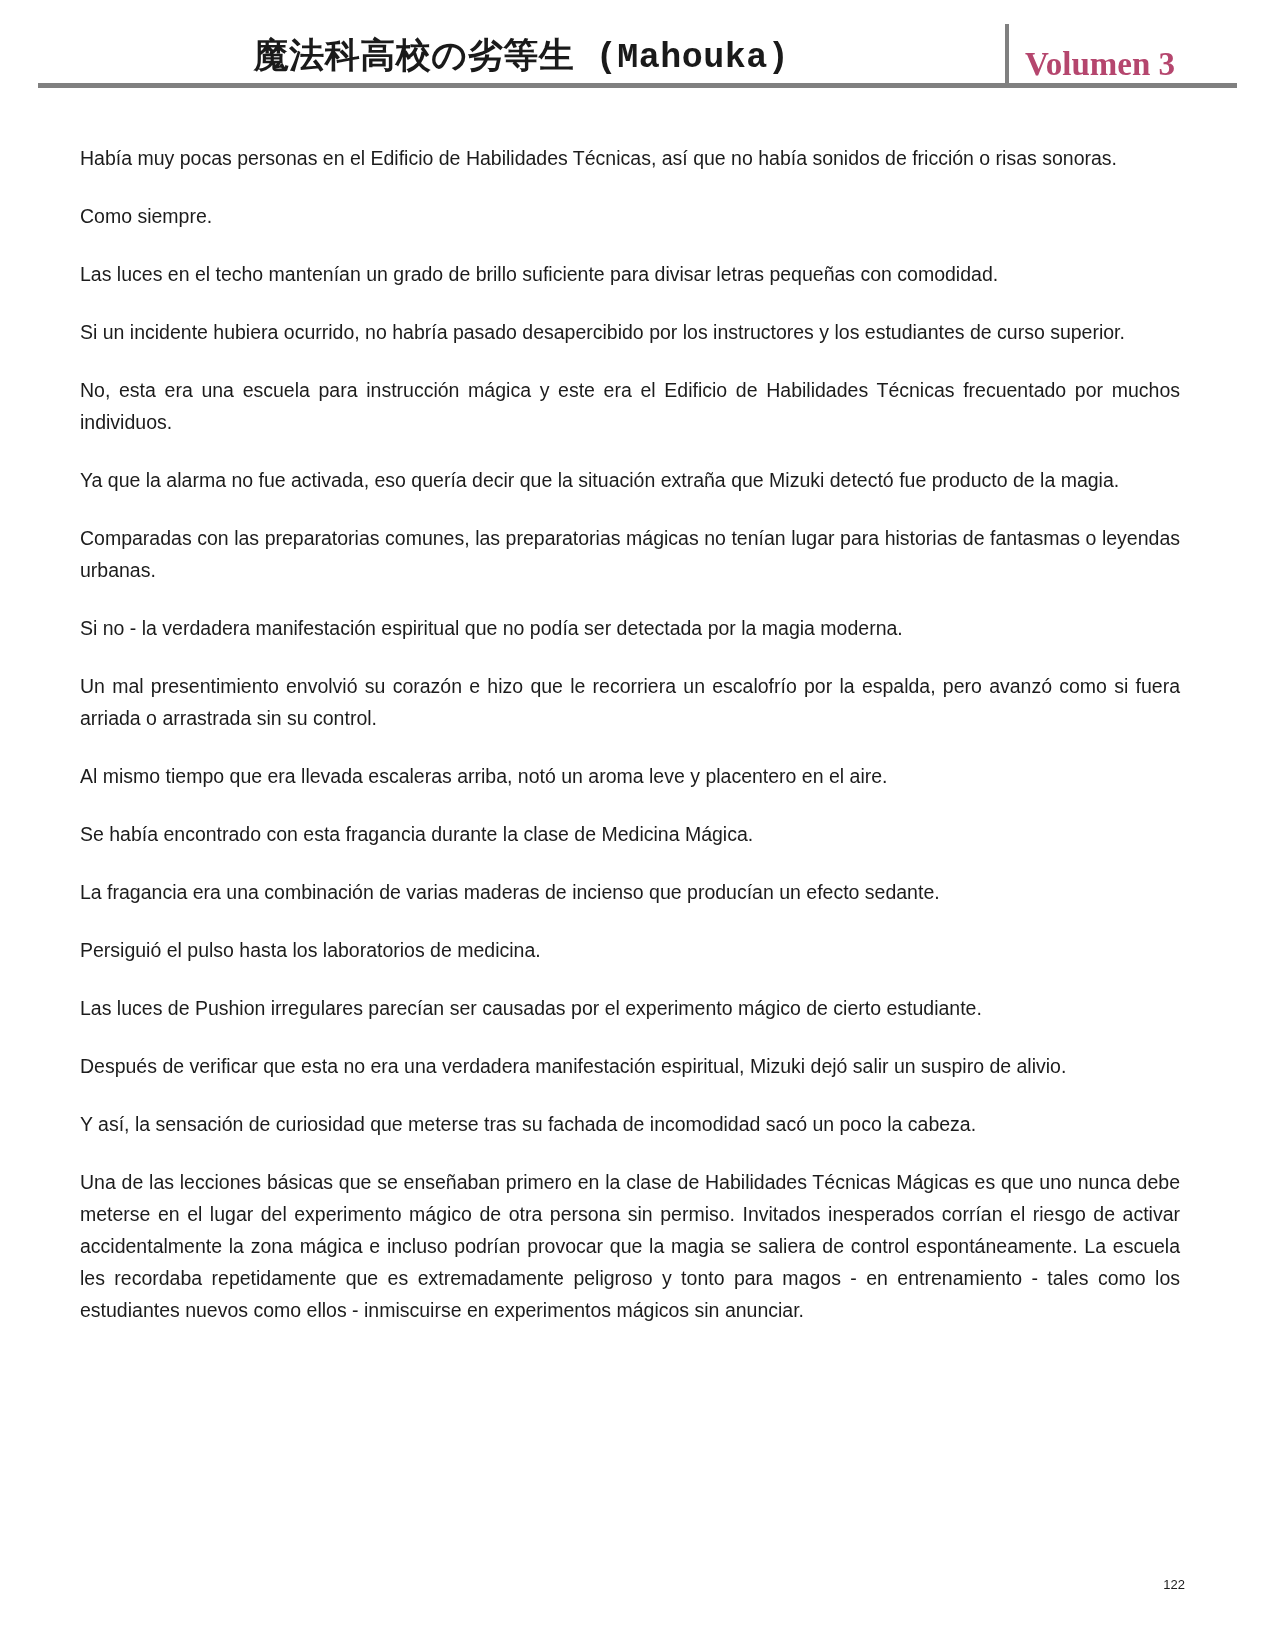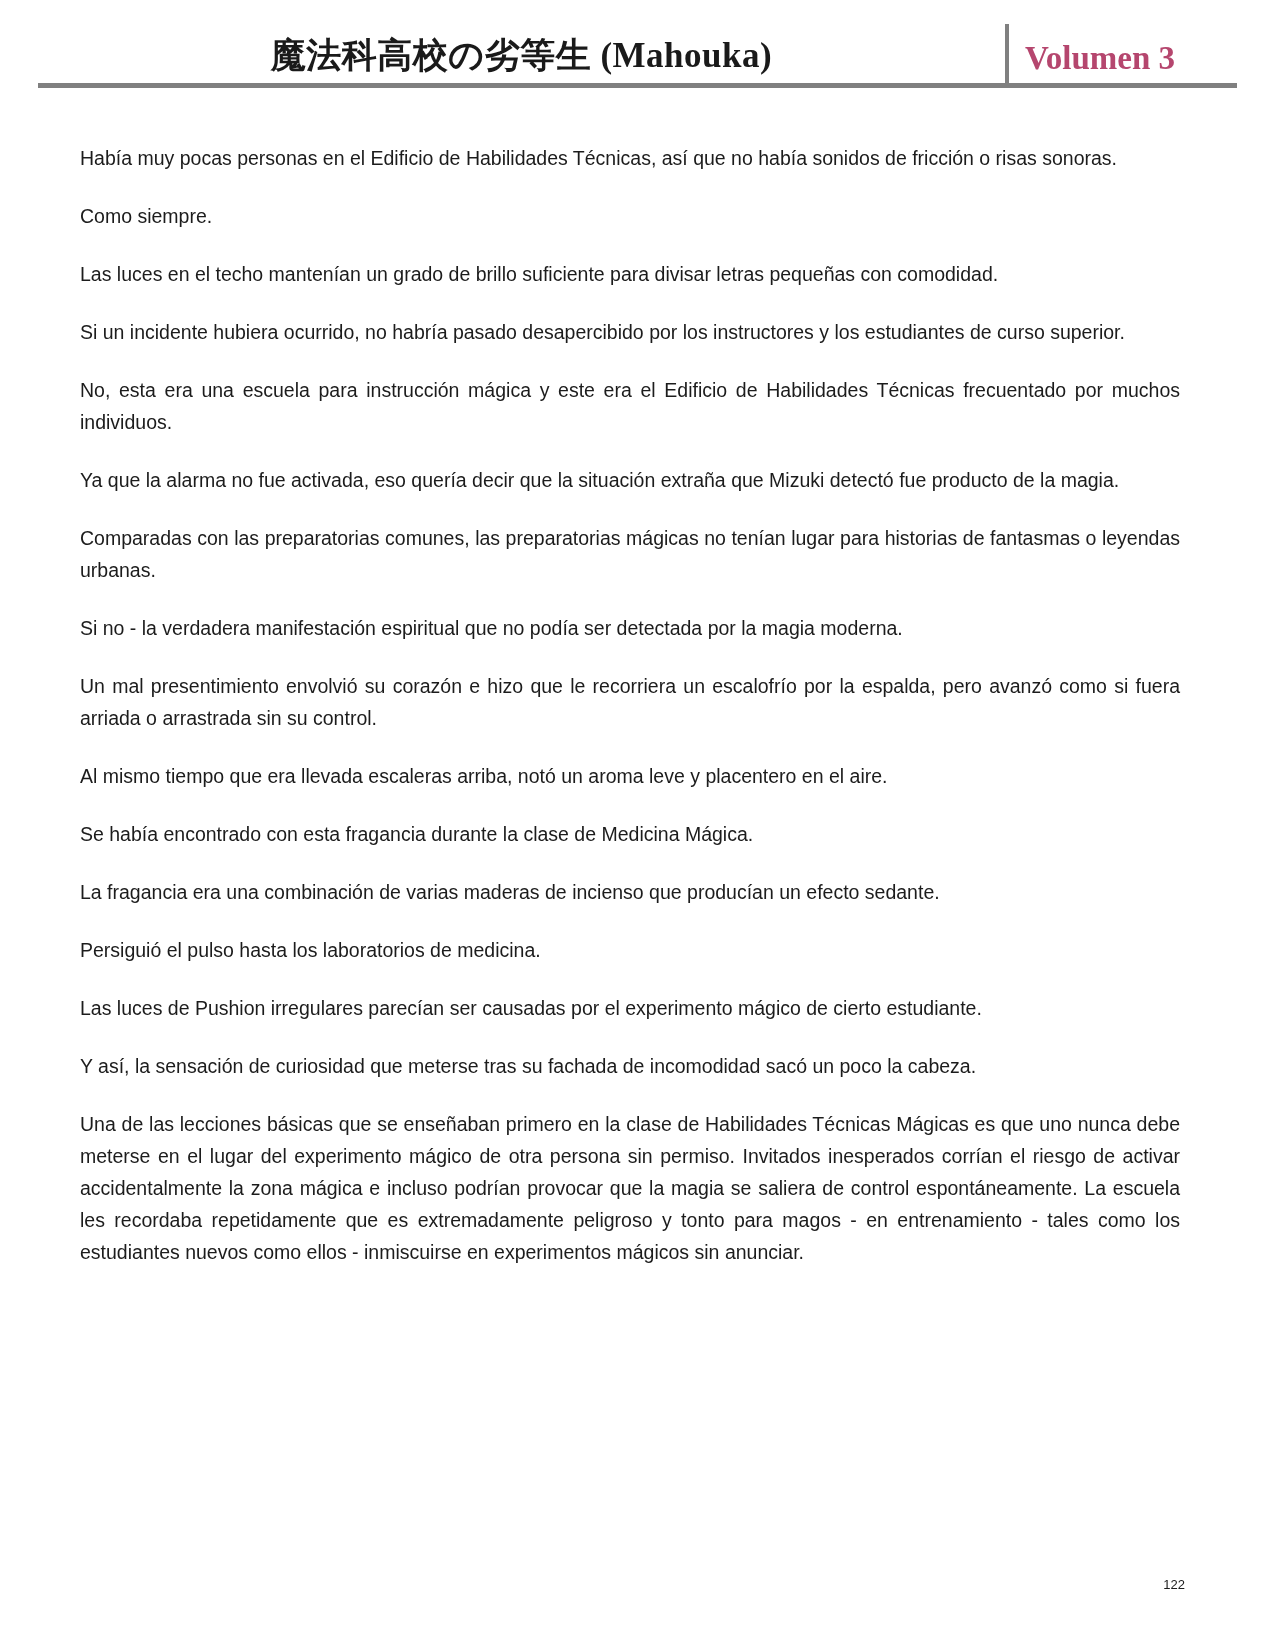--- a/index.html
+++ b/index.html
@@ -26,35 +26,34 @@
     border-bottom: 5px solid #808080;
   }
   .header-title-cell {
     flex: 1;
     display: flex;
     align-items: flex-end;
     justify-content: center;
     padding-bottom: 4px;
   }
   .jp-title {
-    font-family: Liberation Serif, serif;
+    font-family: Liberation Mono, monospace;
     font-weight: bold;
     font-size: 35px;
     color: #1a1a1a;
     letter-spacing: 0.5px;
     white-space: nowrap;
   }
   .header-volume-cell {
     width: 232px;
     border-left: 4px solid #808080;
     display: flex;
     align-items: flex-end;
     justify-content: flex-start;
     padding-left: 16px;
-    padding-bottom: 6px;
   }
   .volume {
     font-family: "Liberation Serif", serif;
     font-weight: bold;
     font-size: 33px;
     color: #b5466e;
     white-space: nowrap;
   }
   
   .content {
@@ -100,20 +99,21 @@
     <p>No, esta era una escuela para instrucción mágica y este era el Edificio de Habilidades Técnicas frecuentado por muchos individuos.</p>
     <p>Ya que la alarma no fue activada, eso quería decir que la situación extraña que Mizuki detectó fue producto de la magia.</p>
     <p>Comparadas con las preparatorias comunes, las preparatorias mágicas no tenían lugar para historias de fantasmas o leyendas urbanas.</p>
     <p>Si no - la verdadera manifestación espiritual que no podía ser detectada por la magia moderna.</p>
     <p>Un mal presentimiento envolvió su corazón e hizo que le recorriera un escalofrío por la espalda, pero avanzó como si fuera arriada o arrastrada sin su control.</p>
     <p>Al mismo tiempo que era llevada escaleras arriba, notó un aroma leve y placentero en el aire.</p>
     <p>Se había encontrado con esta fragancia durante la clase de Medicina Mágica.</p>
     <p>La fragancia era una combinación de varias maderas de incienso que producían un efecto sedante.</p>
     <p>Persiguió el pulso hasta los laboratorios de medicina.</p>
     <p>Las luces de Pushion irregulares parecían ser causadas por el experimento mágico de cierto estudiante.</p>
+    <p>Después de verificar que esta no era una verdadera manifestación espiritual, Mizuki dejó salir un suspiro de alivio.</p>
     <p>Y así, la sensación de curiosidad que meterse tras su fachada de incomodidad sacó un poco la cabeza.</p>
     <p>Una de las lecciones básicas que se enseñaban primero en la clase de Habilidades Técnicas Mágicas es que uno nunca debe meterse en el lugar del experimento mágico de otra persona sin permiso. Invitados inesperados corrían el riesgo de activar accidentalmente la zona mágica e incluso podrían provocar que la magia se saliera de control espontáneamente. La escuela les recordaba repetidamente que es extremadamente peligroso y tonto para magos - en entrenamiento - tales como los estudiantes nuevos como ellos - inmiscuirse en experimentos mágicos sin anunciar.</p>
   </main>
 
   <footer class="footer">
     <span>122</span>
   </footer>
 
 </div>
 

